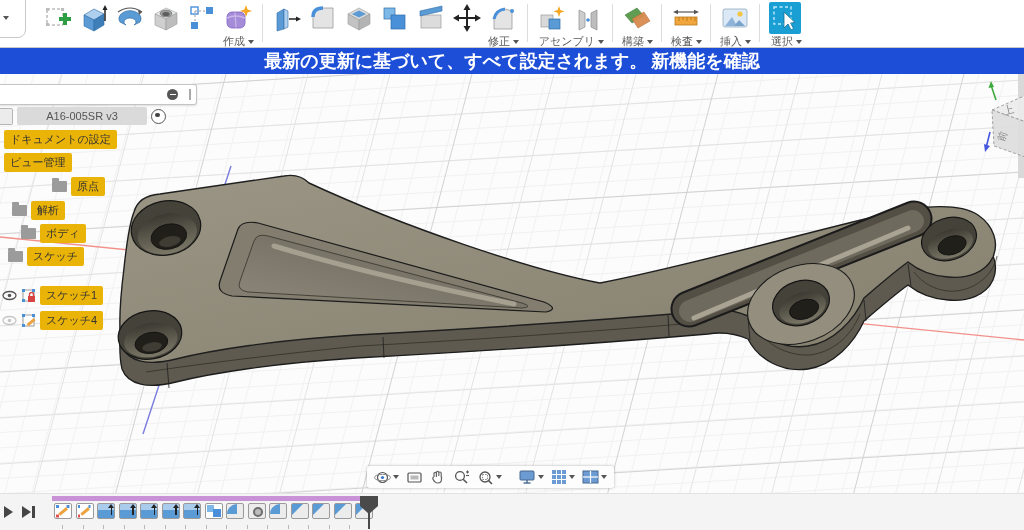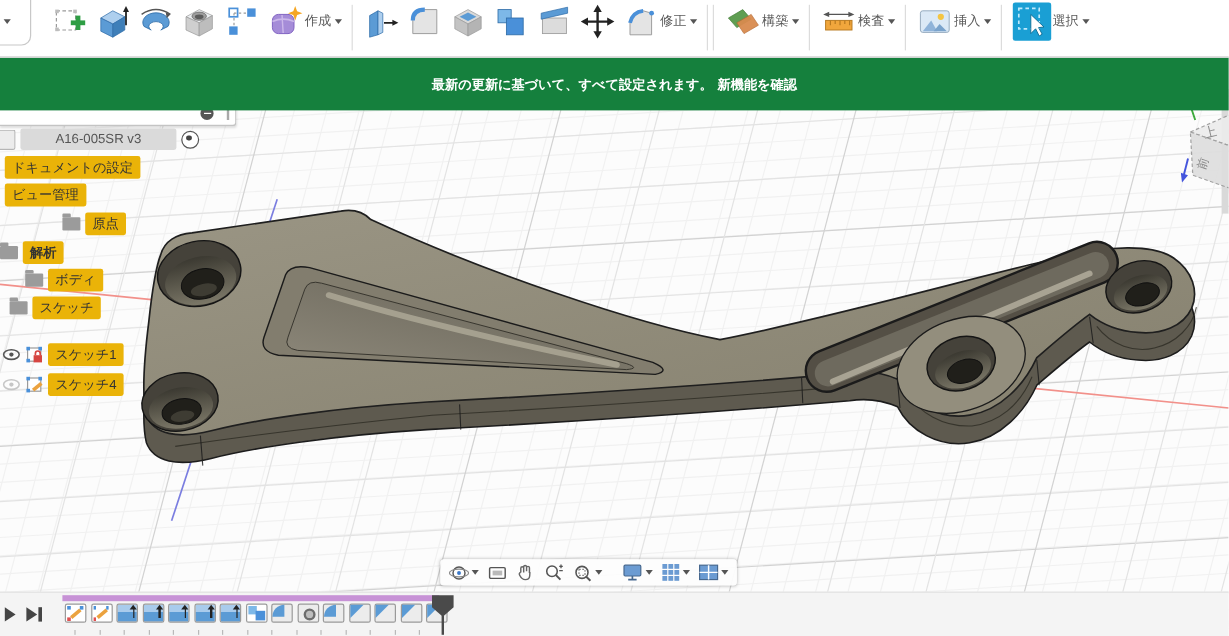--- a/index.html
+++ b/index.html
@@ -6,30 +6,30 @@
   body{width:1024px;height:530px;overflow:hidden;position:relative;
        font-family:"Liberation Sans","DejaVu Sans",sans-serif;background:#fff;}
 
   
   .toolbar{height:47px;background:#fff;border-bottom:1px solid #c9c9c9;
            display:flex;align-items:flex-start;position:relative;z-index:30;}
   .tb-fragment{position:relative;width:36px;height:47px;overflow:hidden;flex:0 0 auto;}
   .tb-corner{position:absolute;left:-30px;top:-22px;width:54px;height:58px;
              border:1px solid #c8c8c8;border-radius:8px;}
   .tb-caret-lone{position:absolute;left:3px;top:16px;}
-  .tb-group{display:flex;flex-direction:row;align-items:center;padding:0 6px;flex:0 0 auto;}
+  .tb-group{display:flex;flex-direction:column;align-items:flex-end;padding:0 6px;flex:0 0 auto;}
   .tb-icons{display:flex;align-items:center;height:36px;gap:4px;}
   .tb-btn{width:32px;height:32px;display:flex;align-items:center;justify-content:center;border-radius:2px;}
   .tb-label{font-size:11px;color:#5a5a5a;line-height:11px;display:flex;align-items:center;gap:3px;}
   .caret{width:0;height:0;border-left:3.5px solid transparent;border-right:3.5px solid transparent;
          border-top:4px solid #555;display:inline-block;}
   .tb-sep{width:1px;height:38px;background:#dcdcdc;margin:4px 2px 0 2px;flex:0 0 auto;}
 
   
-  .banner{height:44px;background:#15803d;color:#fff;font-size:11px;font-weight:bold;
+  .banner{height:26px;background:#1d4ed8;color:#fff;font-size:18px;font-weight:bold;
           display:flex;align-items:center;justify-content:center;position:relative;z-index:29;}
   .banner a{color:#fff;margin-left:4px;cursor:pointer;}
 
   
   .viewport{position:absolute;left:0;top:74px;width:1024px;height:456px;background:#fcfcfc;overflow:hidden;}
   .layer{position:absolute;left:0;top:0;}
 
   
   .right-strip{position:absolute;right:0;top:0;width:6px;height:104px;background:#d9d9d9;}
 
@@ -216,20 +216,42 @@
           </svg>
         </span>
     </div>
     <div class="tb-label">
         <span>修正</span>
         <span class="caret"></span>
       </div>
   </div>
   <div class="tb-sep"></div>
 
+  <div class="tb-group">
+    <div class="tb-icons">
+      <span class="tb-btn">
+          <svg width="30" height="30">
+            <rect x="4" y="12" width="12" height="12" fill="#d9d9d9" stroke="#9a9a9a" stroke-width=".7"></rect>
+            <rect x="12" y="16" width="11" height="10" fill="#5b9bd5" stroke="#2f6da8" stroke-width=".7"></rect>
+            <polygon points="22,3 23.4,7 27.5,8.4 23.4,9.8 22,14 20.6,9.8 16.5,8.4 20.6,7" fill="#f5a623"></polygon>
+          </svg>
+        </span>
+      <span class="tb-btn">
+          <svg width="30" height="30">
+            <path d="M6 7 L12 10 L12 24 L6 27 Z" fill="#cdcdcd" stroke="#8e8e8e" stroke-width=".7"></path>
+            <path d="M24 7 L18 10 L18 24 L24 27 Z" fill="#bdbdbd" stroke="#8e8e8e" stroke-width=".7"></path>
+            <circle cx="15" cy="17" r="1.8" fill="#4a90d9"></circle>
+          </svg>
+        </span>
+    </div>
+    <div class="tb-label">
+        <span>アセンブリ</span>
+        <span class="caret"></span>
+      </div>
+  </div>
   <div class="tb-sep"></div>
 
   <div class="tb-group">
     <div class="tb-icons">
       <span class="tb-btn">
           <svg width="30" height="30">
             <polygon points="3,12 15,5 22,13 10,20" fill="#5f9e52" stroke="#47803c" stroke-width=".6"></polygon>
             <polygon points="10,16 22,9 28,18 16,25" fill="#d98b4f" stroke="#b56a32" stroke-width=".6" opacity=".95"></polygon>
           </svg>
         </span>
@@ -553,21 +575,21 @@
     <div class="brow-row" style="left:4px;top:56px;">
       <span class="chip">ドキュメントの設定</span>
     </div>
     <div class="brow-row" style="left:4px;top:79px;">
       <span class="chip">ビュー管理</span>
     </div>
     <div class="brow-row" style="left:8px;top:103px;padding-left:44px;">
       <span class="folder"></span>
       <span class="chip">原点</span>
     </div>
-    <div class="brow-row" style="left:0;top:127px;font-weight:bold;">
+    <div class="brow-row" style="left:12px;top:127px;">
       <span class="folder"></span>
       <span class="chip">解析</span>
     </div>
     <div class="brow-row" style="left:8px;top:150px;padding-left:13px;">
       <span class="folder"></span>
       <span class="chip">ボディ</span>
     </div>
     <div class="brow-row" style="left:8px;top:173px;">
       <span class="folder"></span>
       <span class="chip">スケッチ</span>

